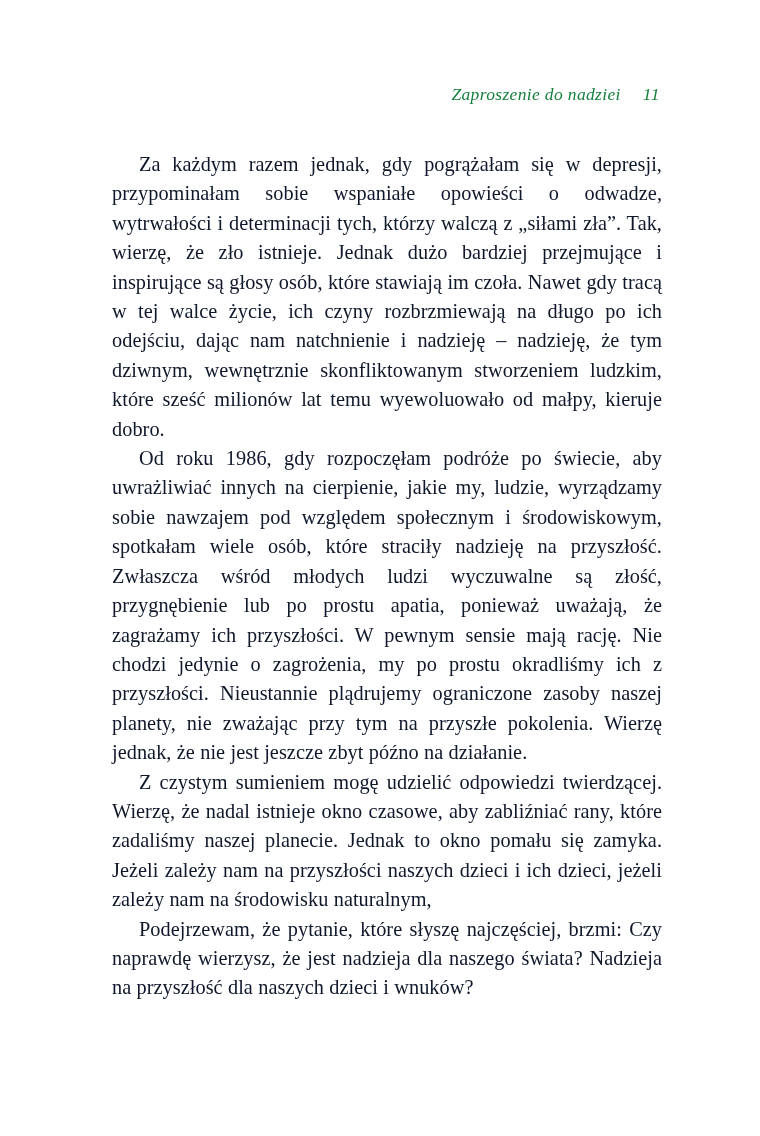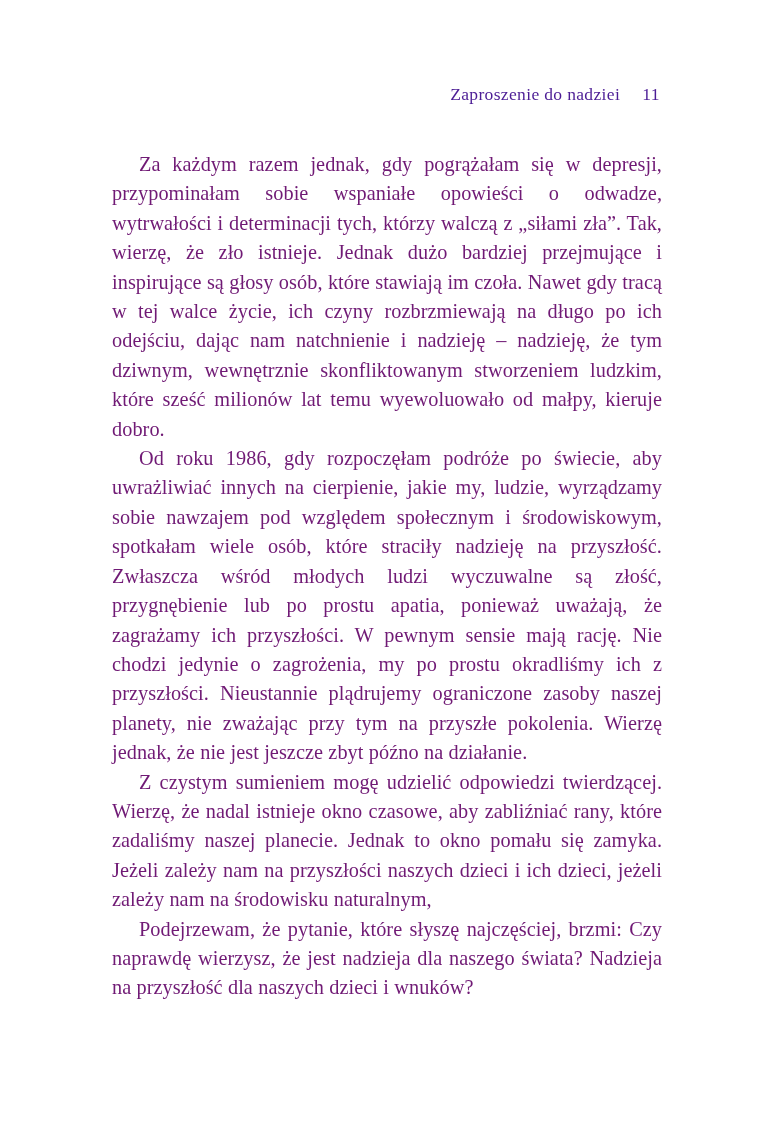--- a/index.html
+++ b/index.html
@@ -26,22 +26,23 @@
 
   
   .running-head {
     position: absolute;
     left: 112px;
     top: 84px;
     width: 548px;
     text-align: right;
     font-size: 17.5px;
     letter-spacing: 0.35px;
-    color: #4c1d95;
+    color: #15803d;
     white-space: nowrap;
+    font-style: italic;
   }
   .running-head .rh-title {
     font-variant: normal;
   }
   .running-head .rh-folio {
     margin-left: 22px;
     letter-spacing: 0.5px;
   }
 
   
@@ -53,21 +54,21 @@
   }
 
   p.para {
     margin: 0;
     text-align: justify;
     text-justify: inter-word;
     font-size: 20.3px;
     line-height: 29.4px;
     letter-spacing: 0.05px;
     word-spacing: 0.2px;
-    color: #701a75;
+    color: #0f172a;
     text-indent: 27px;
     hyphens: manual;
   }
   p.para.first {
     text-indent: 27px;
   }
   
   p.para:last-child {
     text-align: justify;
   }

